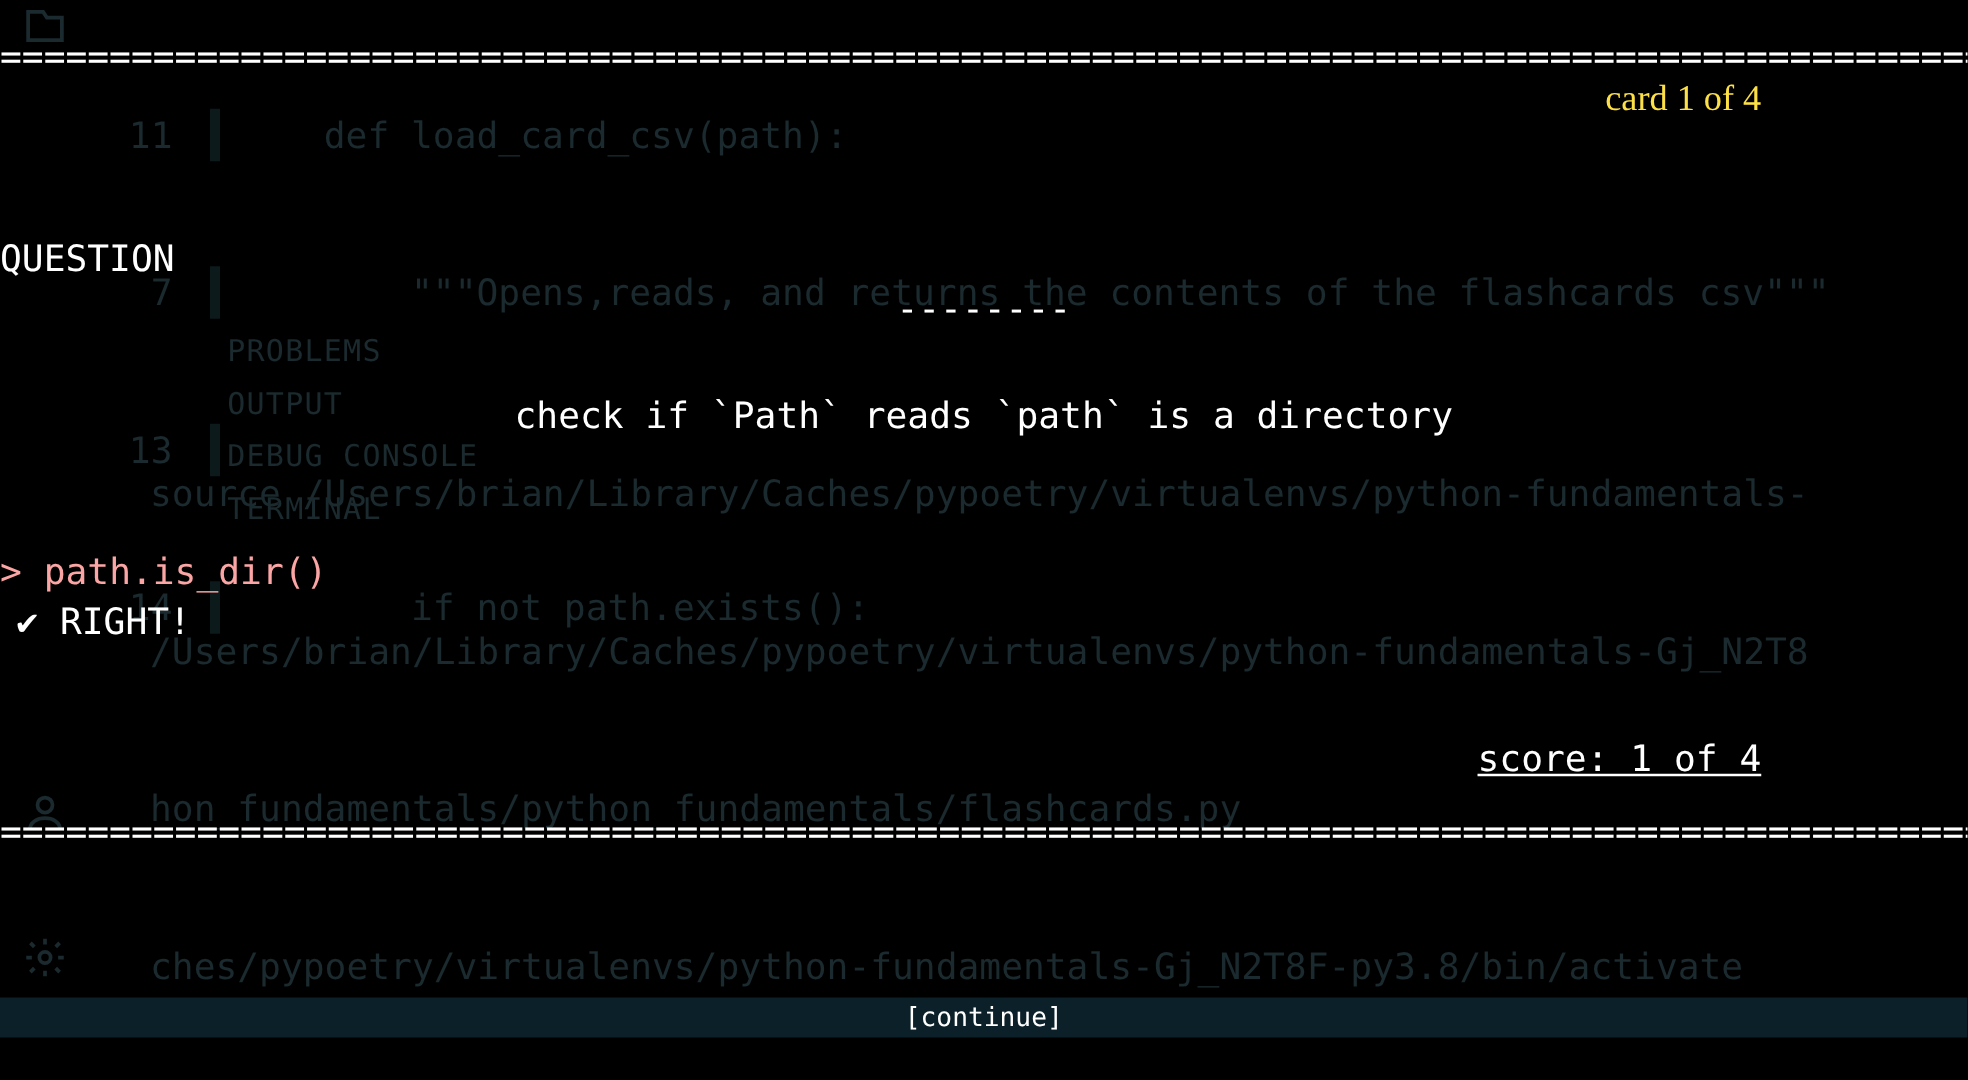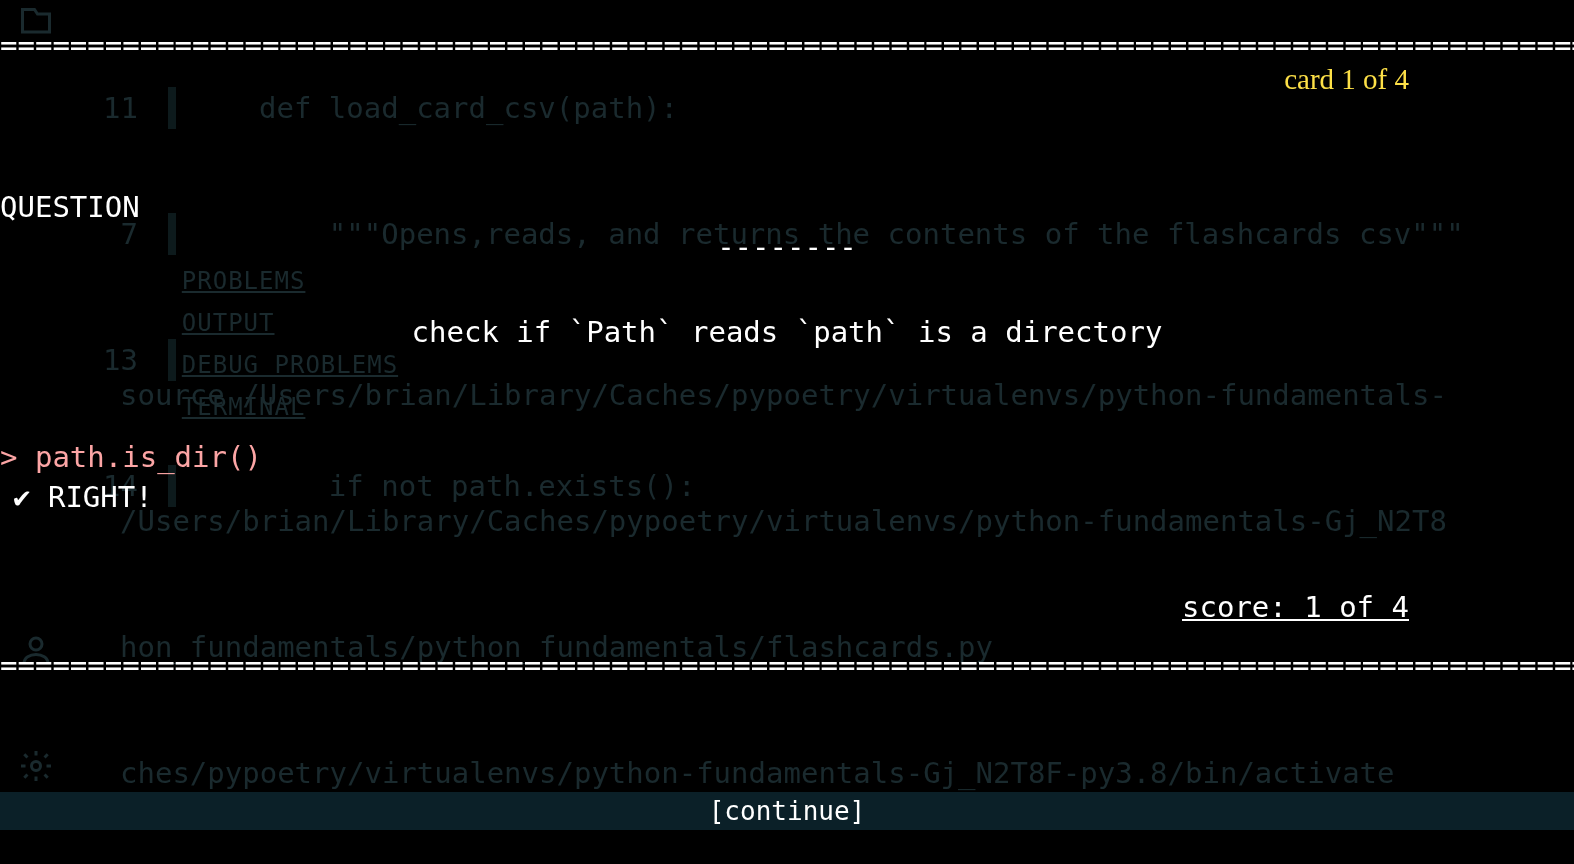--- a/index.html
+++ b/index.html
@@ -43,21 +43,21 @@
     }
     .bg-code { color: #1a2a2e; margin-left: 48px; }
     .bg-tabs {
       position: absolute;
       top: 218px;
       left: 120px;
       font-size: 24px;
       letter-spacing: 1px;
       color: #1a2a2e;
     }
-    .bg-tabs span { margin-right: 45px; text-decoration: underline; }
+    .bg-tabs span { margin-right: 45px; }
     .bg-terminal {
       position: absolute;
       top: 290px;
       left: 120px;
       right: 0;
       color: #1a2a2e;
       font-size: 29px;
       line-height: 42px;
       white-space: pre;
     }
@@ -147,21 +147,21 @@
 
     .continue-bar {
       position: absolute;
       bottom: 34px;
       left: 0;
       right: 0;
       background: #0b2028;
       color: #fff;
       text-align: center;
       padding: 4px 0;
-      font-size: 26px;
+      font-size: 21px;
     }
   </style>
 </head>
 <body>
 
 <div class="bg-layer">
   <div style="position:absolute; top:3px; left:0;">
     <div class="bg-line">
       <span class="bg-gutter">11</span>
       <span class="bg-gutter-edge"></span>
@@ -180,21 +180,21 @@
     <div class="bg-line">
       <span class="bg-gutter">14</span>
       <span class="bg-gutter-edge"></span>
       <span class="bg-code">    if not path.exists():</span>
     </div>
   </div>
 
   <div class="bg-tabs">
     <span>PROBLEMS</span>
     <span>OUTPUT</span>
-    <span>DEBUG PROBLEMS</span>
+    <span>DEBUG CONSOLE</span>
     <span>TERMINAL</span>
   </div>
 
   <div class="bg-terminal">
     <div>source /Users/brian/Library/Caches/pypoetry/virtualenvs/python-fundamentals-</div>
     <div>/Users/brian/Library/Caches/pypoetry/virtualenvs/python-fundamentals-Gj_N2T8</div>
     <div>hon_fundamentals/python_fundamentals/flashcards.py</div>
     <div>ches/pypoetry/virtualenvs/python-fundamentals-Gj_N2T8F-py3.8/bin/activate</div>
     
     

